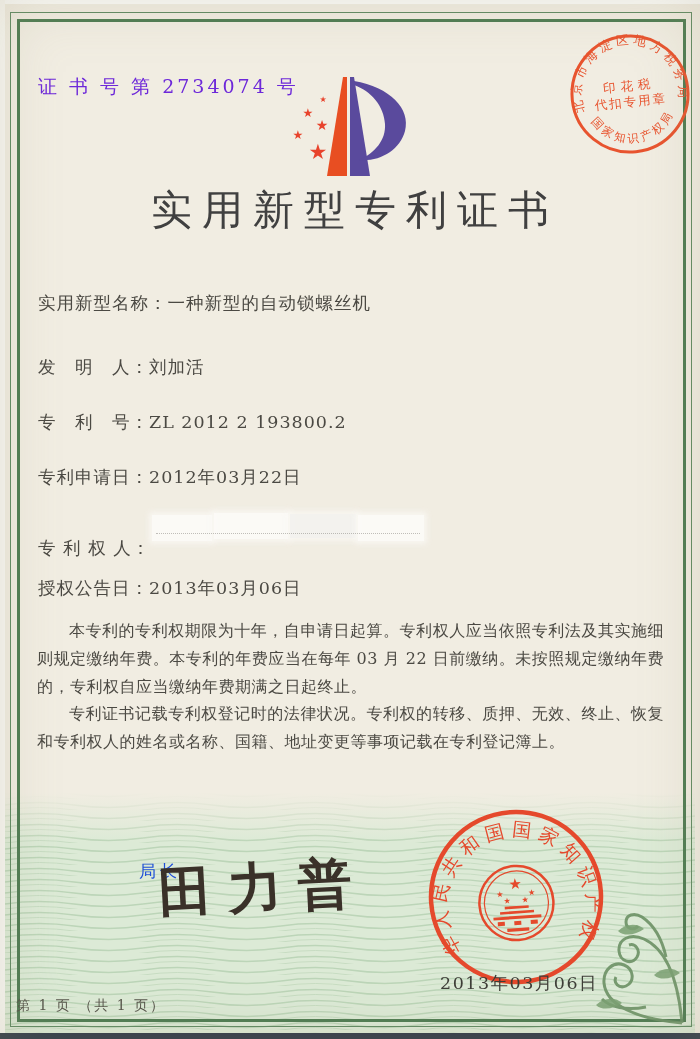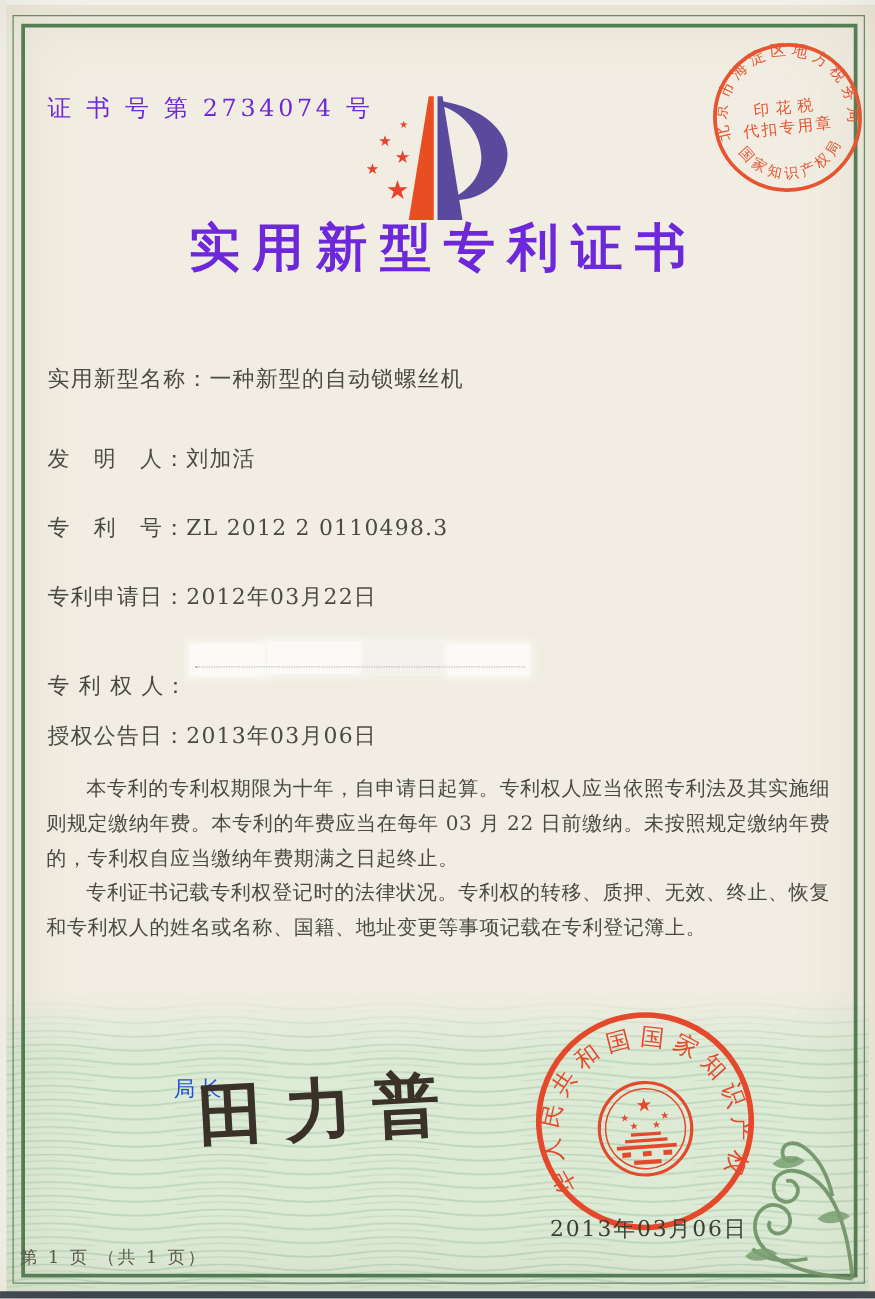--- a/index.html
+++ b/index.html
@@ -22,22 +22,22 @@
   .band{position:absolute;left:5px;right:5px;top:788px;bottom:6px;}
   .band svg{display:block;width:100%;height:100%;}
   .band-fade{position:absolute;left:0;right:0;top:0;height:55px;
     background:linear-gradient(#f1ede2 8%,rgba(241,237,226,0));}
 
   .cert-number{position:absolute;left:38px;top:74px;font-size:19px;letter-spacing:3px;color:#6d28d9;}
 
   .stamp{position:absolute;left:567px;top:31px;transform:rotate(-6deg);}
   .logo{position:absolute;left:270px;top:70px;}
 
-  .title{position:absolute;left:0;top:171px;width:100%;text-align:center;
-    font-size:41px;font-weight:700;letter-spacing:10px;color:#6d28d9;text-indent:10px;}
+  .title{position:absolute;left:0;top:183px;width:100%;text-align:center;
+    font-size:41px;font-weight:400;letter-spacing:10px;color:#404040;text-indent:10px;}
 
   .field{position:absolute;left:38px;font-size:17.5px;color:#4b4943;letter-spacing:1px;white-space:nowrap;}
   .f0{top:291px}.f1{top:355px}.f2{top:410px}.f3{top:465px}.f4{top:536px}.f5{top:576px}
 
   .redaction{position:absolute;left:152px;top:511px;width:272px;height:30px;}
   .redaction .blk{position:absolute;top:0;height:26px;background:rgba(253,252,249,.85);
     box-shadow:0 0 6px 3px rgba(250,249,245,.8);}
   .redaction .b1{left:0;width:60px;top:4px;}
   .redaction .b2{left:62px;width:74px;top:2px;}
   .redaction .b3{left:138px;width:66px;top:3px;height:24px;background:rgba(243,242,240,.9);}
@@ -124,21 +124,21 @@
       <text x="52" y="60" font-size="14" fill="#e8432c">★</text>
       <text x="28" y="69" font-size="12" fill="#e8432c">★</text>
       <text x="48" y="89" font-size="21" fill="#e8432c">★</text>
     </g>
   </svg>
 
   <div class="title">实用新型专利证书</div>
 
   <div class="field f1"><span>发　明　人：</span><span>刘加活</span></div>
   <div class="field f0"><span>实用新型名称：</span><span>一种新型的自动锁螺丝机</span></div>
-  <div class="field f2"><span>专　利　号：</span><span>ZL 2012 2 0110498.3</span></div>
+  <div class="field f2"><span>专　利　号：</span><span>ZL 2012 2 193800.2</span></div>
   <div class="field f3"><span>专利申请日：</span><span>2012年03月22日</span></div>
   <div class="field f4"><span>专 利 权 人：</span><span></span></div>
   <div class="field f5"><span>授权公告日：</span><span>2013年03月06日</span></div>
 
   <div class="redaction">
     <div class="blk b1"></div>
     <div class="blk b2"></div>
     <div class="blk b3"></div>
     <div class="blk b4"></div>
     <div class="trace"></div>

